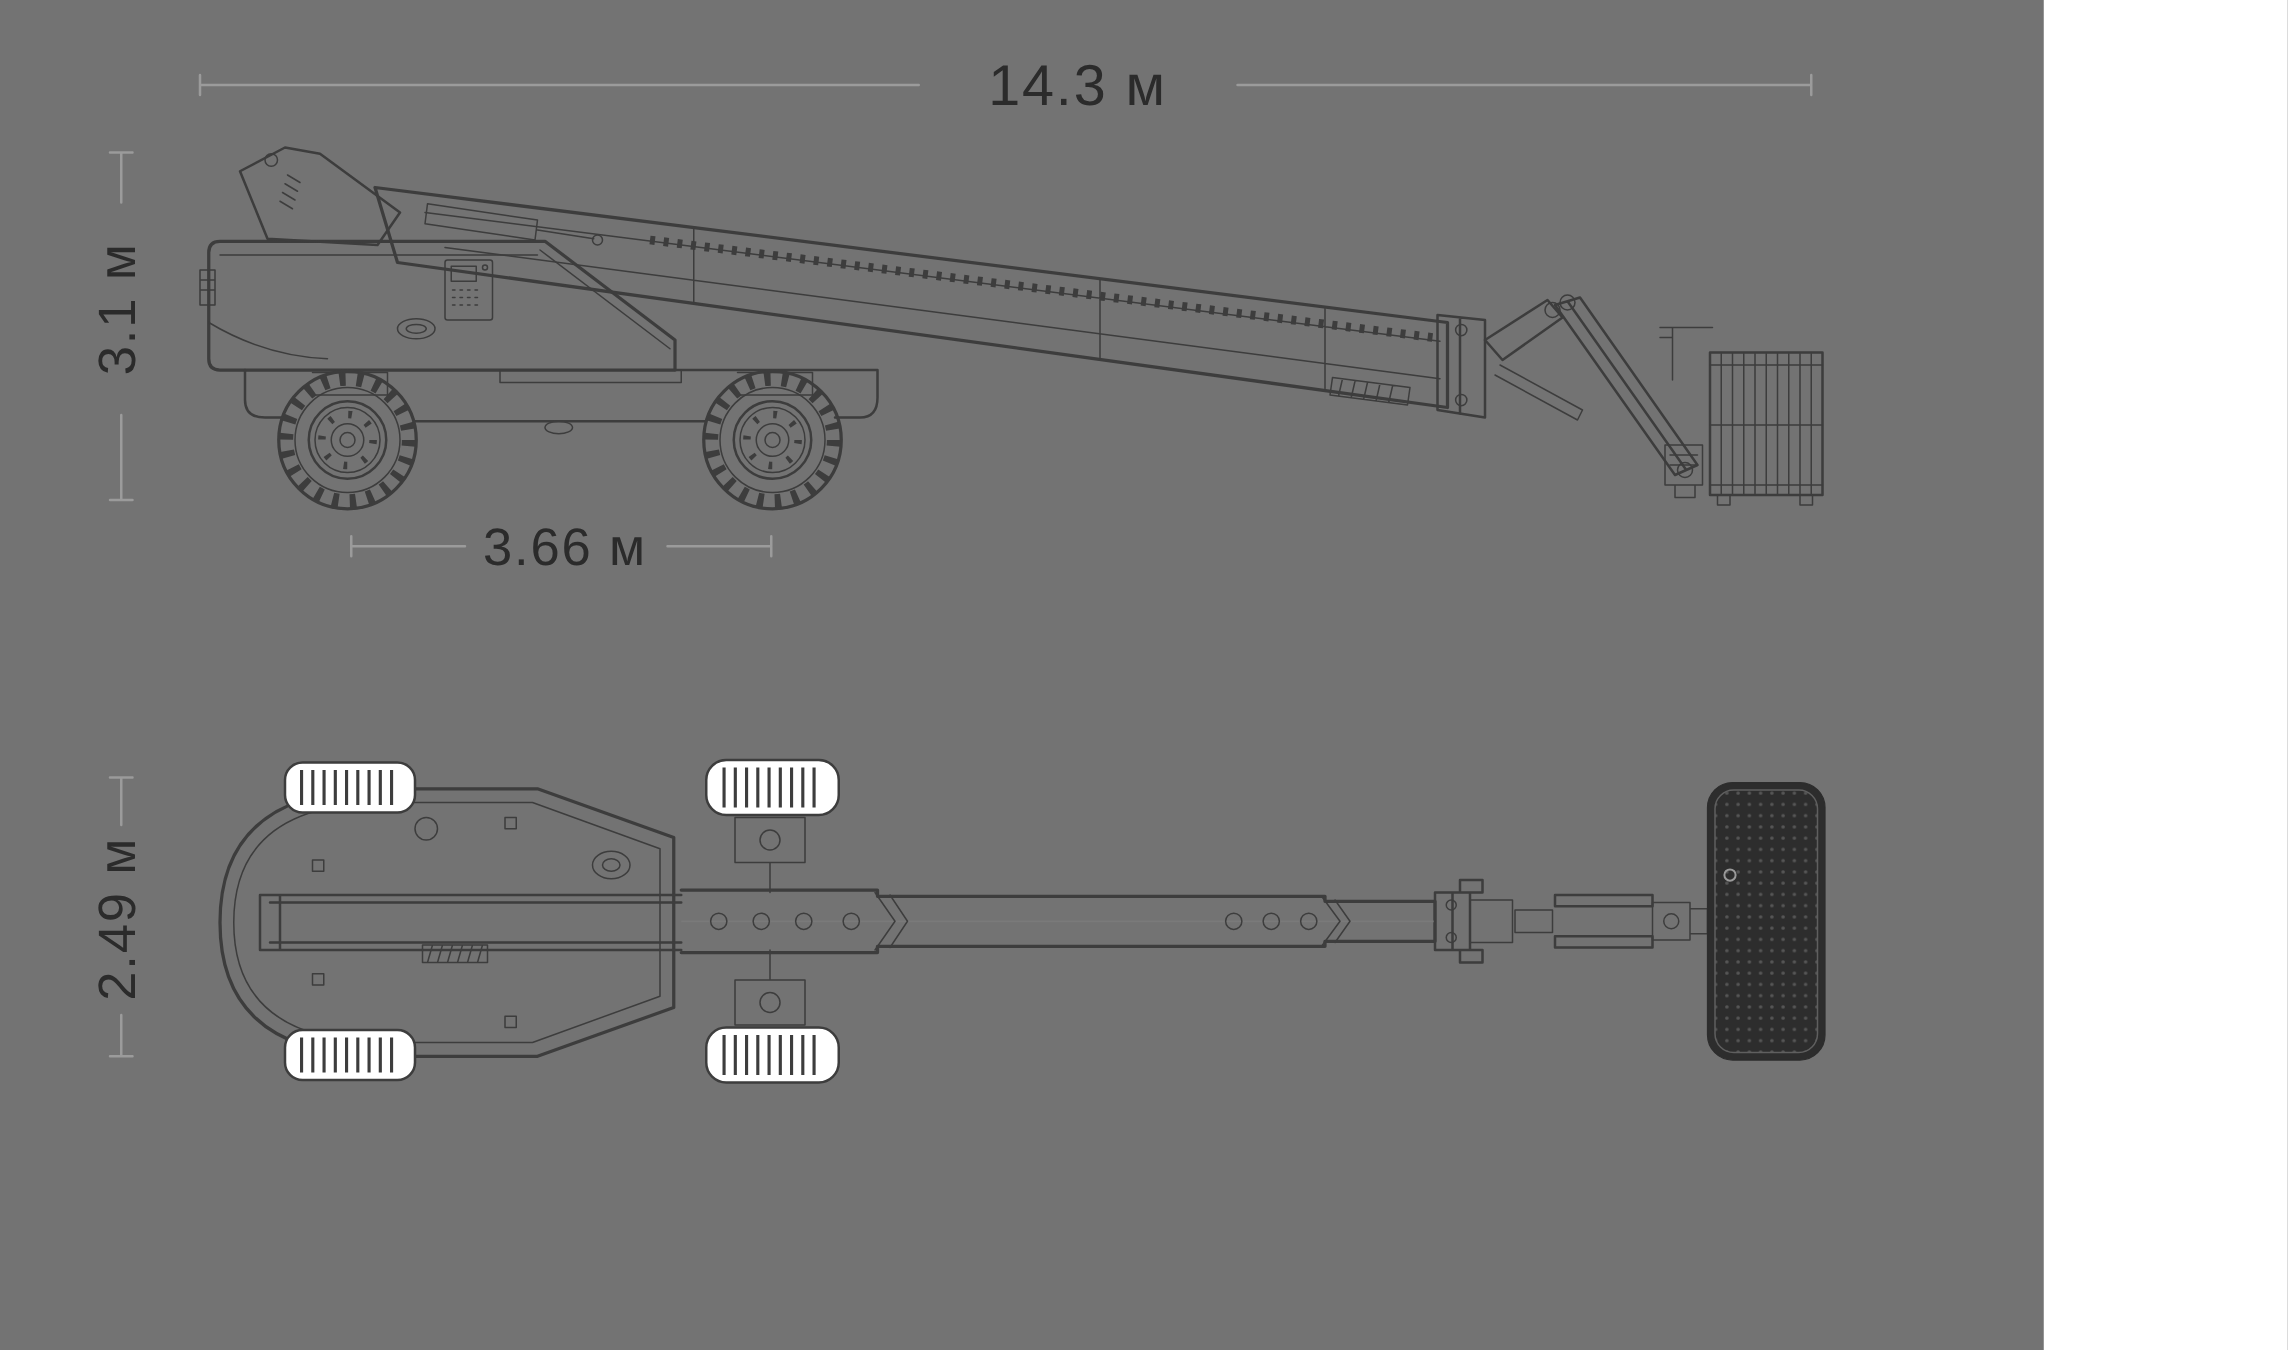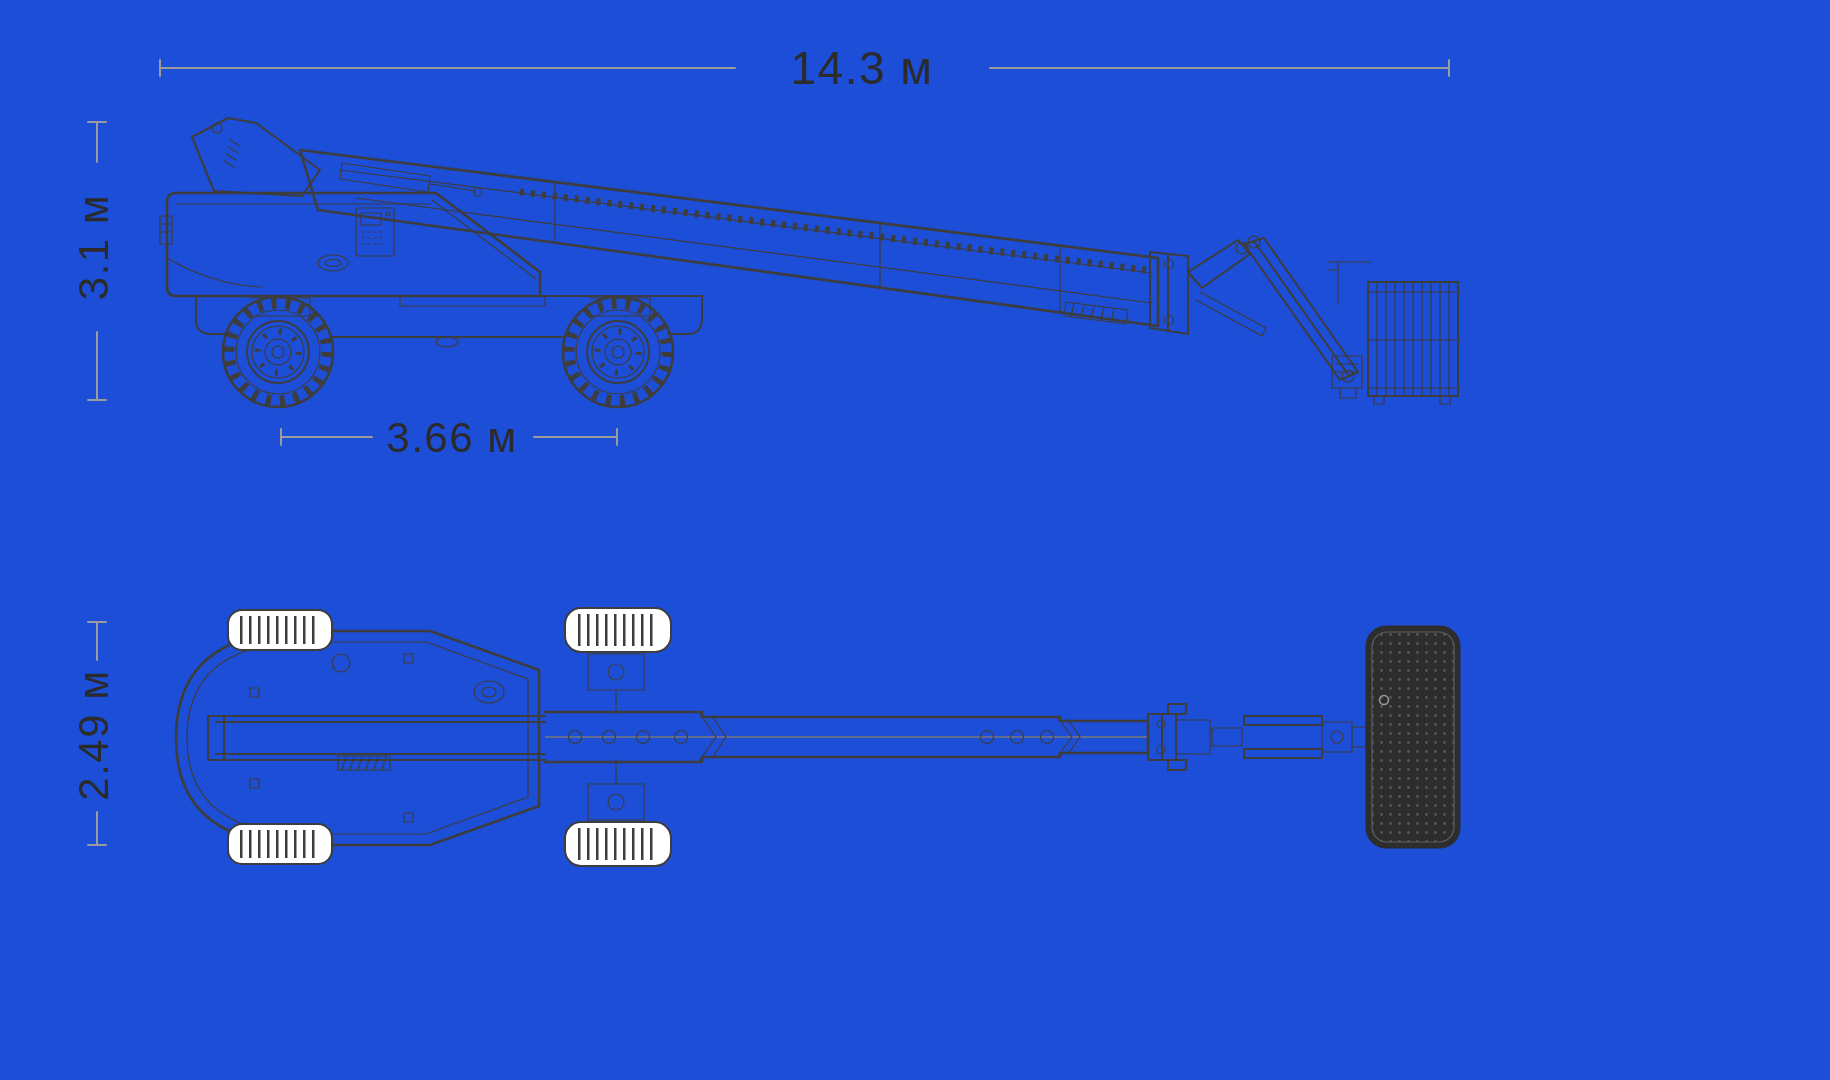--- a/index.html
+++ b/index.html
@@ -1,16 +1,16 @@
 <!DOCTYPE html>
 <html><head>
 <meta charset="utf-8">
 <style>
   html,body{margin:0;padding:0;background:#ffffff;}
-  .stage{position:relative;width:1830px;height:1080px;background:#1d4ed8;overflow:hidden;
+  .stage{position:relative;width:1635px;height:1080px;background:#737373;overflow:hidden;
          font-family:"Liberation Sans", sans-serif;}
   svg{display:block;}
   .ln  {stroke:#3d3d3d;fill:none;stroke-width:2;stroke-linecap:round;stroke-linejoin:round;}
   .ln1 {stroke:#3d3d3d;fill:none;stroke-width:1.2;stroke-linecap:round;stroke-linejoin:round;}
   .ln3 {stroke:#3d3d3d;fill:none;stroke-width:2.6;stroke-linecap:round;stroke-linejoin:round;}
   .lnw {stroke:#3d3d3d;fill:#ffffff;stroke-width:2;stroke-linejoin:round;}
   .dim {stroke:#9b9b9b;fill:none;stroke-width:2;stroke-linecap:round;}
   .dimtext{font:500 46px "Liberation Sans", sans-serif;fill:#2b2b2b;letter-spacing:1.5px;}
   .dimtext-sm{font:500 42px "Liberation Sans", sans-serif;fill:#2b2b2b;letter-spacing:1.5px;}
   .track{stroke:#3d3d3d;fill:none;stroke-width:7;stroke-dasharray:4 7;}

